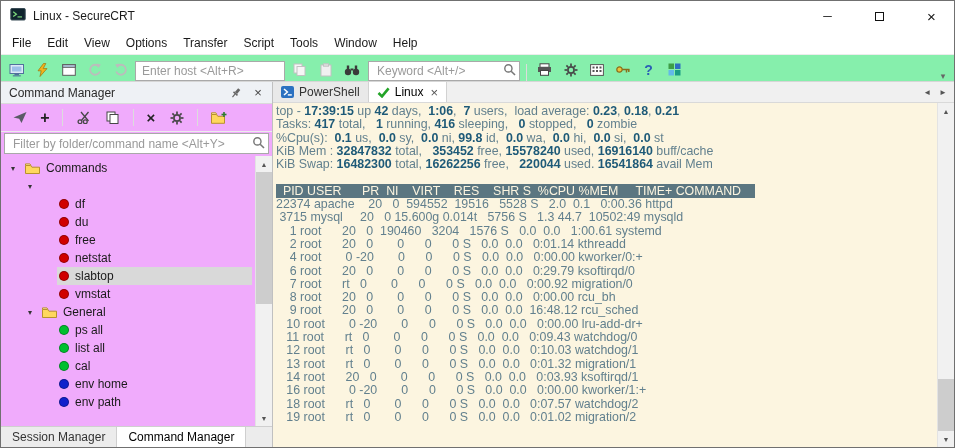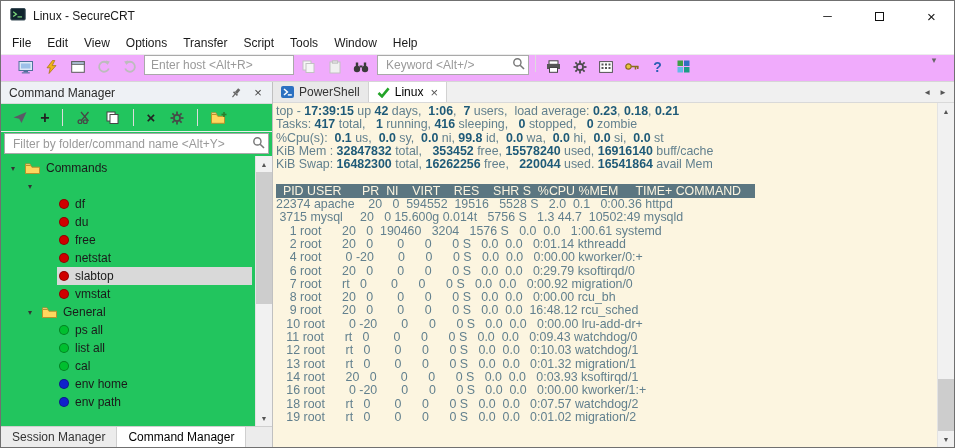--- a/index.html
+++ b/index.html
@@ -6,32 +6,32 @@
 *{box-sizing:border-box}
 body{margin:0;width:955px;height:448px;overflow:hidden;font-family:"Liberation Sans",sans-serif;font-size:12px;color:#1a1a1a;background:#fff}
 .window{width:955px;height:448px;border:1px solid #707070;display:flex;flex-direction:column;background:#fff}
 .titlebar{flex:0 0 30px;display:flex;align-items:center;padding-left:9px;gap:7px;background:#fff}
 .title-spacer{flex:1}
 .win-btn{width:45px;height:30px;display:flex;align-items:center;justify-content:center;font-size:12px;color:#111}
 .maxbox{width:9px;height:9px;border:1px solid #111}
 .close-x{font-size:15px}
 .menubar{flex:0 0 23px;display:flex;align-items:center;background:#fff;padding-left:3px}
 .menu-item{padding:0 8px;line-height:22px}
-.toolbar{flex:0 0 28px;display:flex;align-items:flex-start;background:#f0abfc;border-top:1px solid #ececec;border-bottom:1px solid #d6d6d6;padding:0 13px;gap:3px}
+.toolbar{flex:0 0 28px;display:flex;align-items:flex-end;background:#86efac;border-top:1px solid #ececec;border-bottom:1px solid #d6d6d6;padding:0 4px;gap:3px}
 .tbtn{width:23px;height:23px;display:flex;align-items:center;justify-content:center}
 .tbtn svg{display:block}
 .tsep{width:1px;height:17px;background:#dcdcdc;margin:0 3px}
 .host-input{width:150px;height:20px;border:1px solid #a9a9a9;padding:0 6px;font-family:"Liberation Sans",sans-serif;font-size:12px;color:#222;outline:none}
 input::placeholder{color:#9a9a9a;opacity:1}
 .keyword-box{width:152px;height:20px;border:1px solid #a9a9a9;background:#fff;display:flex;align-items:center;padding:0 3px 0 6px;margin-left:2px}
 .keyword-box input{flex:1;border:0;outline:0;min-width:0;font-family:Liberation Sans, sans-serif;font-size:12px}
 .help-btn{font-weight:bold;color:#2b5fb4;font-size:14px}
 .overflow-btn{margin-left:auto;color:#666;font-size:9px;width:14px;text-align:center}
 .main{flex:1;display:flex;min-height:0}
-.sidepanel{flex:0 0 272px;display:flex;flex-direction:column;border-right:1px solid #c0c0c0;background:#22c55e}
+.sidepanel{flex:0 0 272px;display:flex;flex-direction:column;border-right:1px solid #c0c0c0;background:#f0abfc}
 .panel-header{flex:0 0 22px;display:flex;align-items:center;background:#eef1f5;border-bottom:1px solid #dadada;padding:0 5px 0 8px;gap:4px}
 .panel-title{flex:1;color:#2a2a2a}
 .ph-btn{width:18px;height:18px;display:flex;align-items:center;justify-content:center;color:#444;font-size:13px}
 .panel-toolbar{flex:0 0 28px;display:flex;align-items:center;padding:0 7px;gap:6px;border-bottom:1px solid #ececec}
 .plusbtn{font-size:16px;font-weight:bold;color:#222;width:16px;text-align:center}
 .xbtn{font-size:15px;font-weight:bold;color:#222;width:16px;text-align:center}
 .filter-row{flex:0 0 24px;padding:1px 3px 2px 3px}
 .filter-box{height:21px;border:1px solid #a9a9a9;display:flex;align-items:center;padding:0 3px 0 6px;background:#fff}
 .filter-box input{flex:1;min-width:0;border:0;outline:0;font-family:"Liberation Sans",sans-serif;font-size:12px}
 .tree-wrap{flex:1;display:flex;min-height:0}

